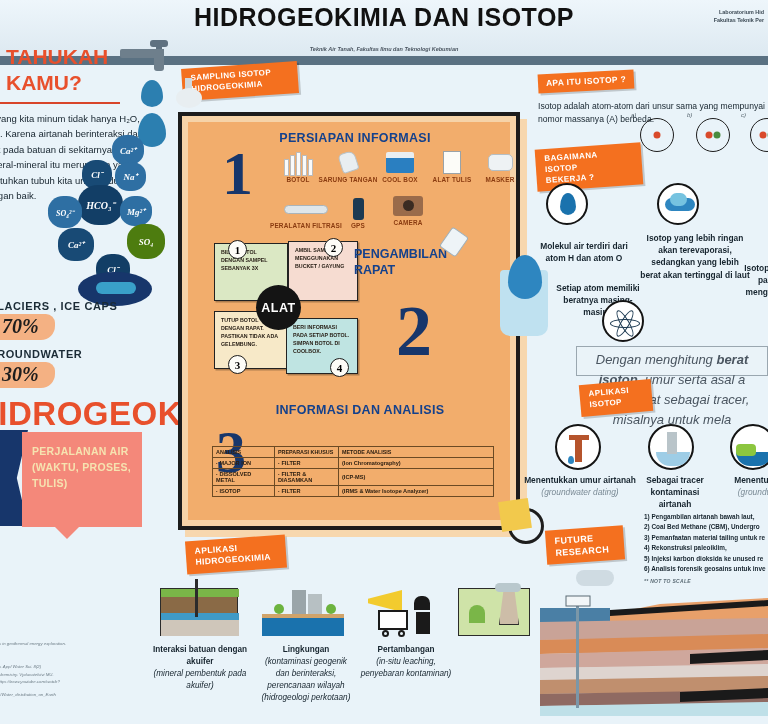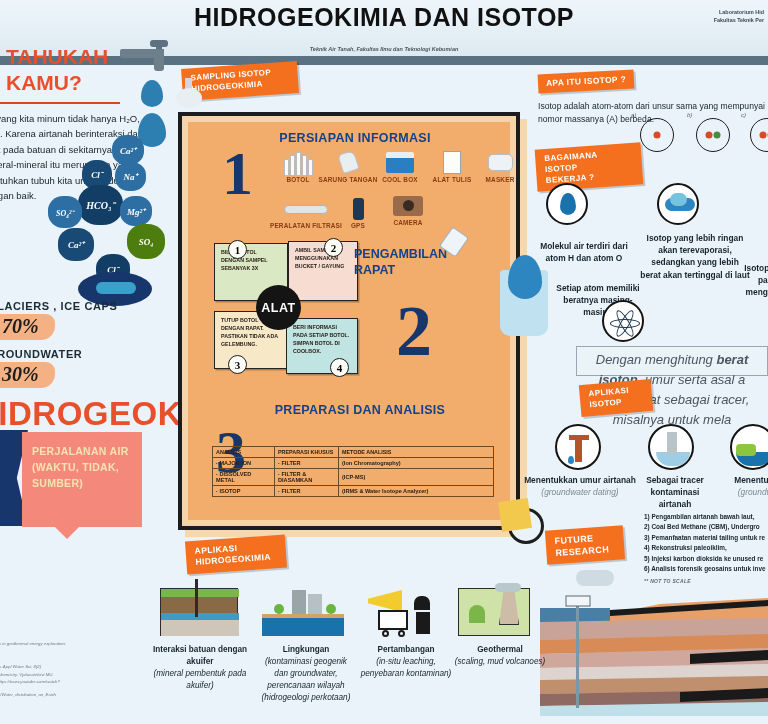--- a/index.html
+++ b/index.html
@@ -197,21 +197,21 @@
   <div class="pct-wrap">
     <div class="pct-lbl">GLACIERS , ICE CAPS</div>
     <div class="pct-hl"><span class="pct-val">70%</span></div>
     <div class="pct-lbl">GROUNDWATER</div>
     <div class="pct-hl"><span class="pct-val">30%</span></div>
   </div>
 
   <div class="big-geo">HIDROGEOKIMIA</div>
   <div class="navy-arrow"></div>
   <div class="pinkbox">
-    <div class="boxtxt">PERJALANAN AIR (WAKTU, TIDAK, SUMBER)</div>
+    <div class="boxtxt">PERJALANAN AIR (WAKTU, PROSES, TULIS)</div>
   </div>
   <div class="box-notch"></div>
 
   <div class="cpanel">
     <div class="cpan-in"></div>
   </div>
 
   <div class="tagline" style="left:182px;top:65px;width:116px;transform:rotate(-4deg);font-size:8px;">
     <div>SAMPLING ISOTOP</div>
     <div>HIDROGEOKIMIA</div>
@@ -304,21 +304,21 @@
 
   <div style="position:absolute;left:354px;top:246px;font-size:12.5px;font-weight:bold;color:#14418c;line-height:1.3;">
     <div>PENGAMBILAN</div>
     <div>RAPAT</div>
   </div>
   <div class="bignum" style="position:absolute;left:396px;top:290px;font-size:72px;">2</div>
   <div style="position:absolute;left:440px;top:228px;width:34px;height:34px;">
     <span style="position:absolute;left:4px;top:2px;width:20px;height:24px;background:#eef4f7;border:1px solid #9fb0ba;border-radius:3px;transform:rotate(35deg);"></span>
   </div>
 
-  <div class="sec-h" style="position:absolute;left:220px;top:403px;width:280px;">PREPARASI DAN ANALISIS</div>
+  <div class="sec-h" style="position:absolute;left:220px;top:403px;width:280px;">INFORMASI DAN ANALISIS</div>
   <div class="bignum" style="position:absolute;left:216px;top:418px;font-size:60px;">3</div>
 
   <table class="anal">
     <tbody>
         <tr>
       <th style="width:62px;">ANALISIS</th>
       <th style="width:64px;">PREPARASI KHUSUS</th>
       <th>METODE ANALISIS</th>
     </tr>
     <tr>
@@ -492,44 +492,40 @@
   <div style="position:absolute;left:262px;top:588px;width:82px;height:48px;">
     <span style="position:absolute;left:30px;top:2px;width:14px;height:24px;background:#9aa5a9;"></span>
     <span style="position:absolute;left:46px;top:6px;width:14px;height:20px;background:#b7c0c3;"></span>
     <span style="position:absolute;left:0;top:26px;width:82px;height:4px;background:#d0a36a;"></span>
     <span style="position:absolute;left:0;top:30px;width:82px;height:18px;background:#1a72ad;"></span>
     <span style="position:absolute;left:12px;top:16px;width:10px;height:10px;background:#6cb33f;border-radius:50%;"></span>
     <span style="position:absolute;left:64px;top:16px;width:10px;height:10px;background:#6cb33f;border-radius:50%;"></span>
   </div>
   <div class="ap-cap" style="left:258px;top:644px;">
     <span>Lingkungan</span><br>
-    <i>(kontaminasi geogenik dan groundwater, perencanaan wilayah (hidrogeologi perkotaan)</i>
+    <i>(kontaminasi geogenik dan berinteraksi, perencanaan wilayah (hidrogeologi perkotaan)</i>
   </div>
 
   <div style="position:absolute;left:368px;top:586px;width:80px;height:50px;">
     <span style="position:absolute;left:0;top:4px;width:34px;height:22px;background:#f2cb2e;clip-path:polygon(0 40%,100% 0,100% 100%,0 60%);"></span>
     <span style="position:absolute;left:10px;top:24px;width:30px;height:20px;border:2px solid #1a1a1a;background:#fff;"></span>
     <span style="position:absolute;left:14px;top:44px;width:7px;height:7px;border-radius:50%;border:2px solid #1a1a1a;"></span>
     <span style="position:absolute;left:30px;top:44px;width:7px;height:7px;border-radius:50%;border:2px solid #1a1a1a;"></span>
     <span style="position:absolute;left:46px;top:10px;width:16px;height:14px;background:#1a1a1a;border-radius:7px 7px 0 0;"></span>
     <span style="position:absolute;left:48px;top:26px;width:14px;height:22px;background:#1a1a1a;"></span>
   </div>
   <div class="ap-cap" style="left:358px;top:644px;">
     <span>Pertambangan</span><br>
     <i>(in-situ leaching, penyebaran kontaminan)</i>
   </div>
 
   <div style="position:absolute;left:458px;top:588px;width:72px;height:48px;background:#cfe3a8;border:1.5px solid #2b2b2b;">
     <span style="position:absolute;left:40px;top:2px;width:20px;height:34px;background:#cdbda8;border:1.5px solid #2b2b2b;clip-path:polygon(22% 0,78% 0,100% 100%,0 100%);"></span>
     <span style="position:absolute;left:10px;top:16px;width:16px;height:18px;background:#7ab648;border-radius:8px 8px 0 0;"></span>
     <span style="position:absolute;left:36px;top:-6px;width:26px;height:9px;background:#b9c8cd;border-radius:6px;"></span>
-  </div>
-  <div class="ap-cap" style="left:452px;top:644px;">
-    <span>Geothermal</span><br>
-    <i>(scaling, mud volcanoes)</i>
   </div>
 
   <div class="refs">
     <div>geothermal energy isotopes in geothermal energy exploration.</div>
     <div>plus.</div>
     <div>top.</div>
     <div>hydrology in the Gulf region. Appl Water Sci. 8(2)</div>
     <div>to environmental hydrogeochemistry. Vydavatelstvi MU.</div>
     <div>the Paleoclimate Record. https://www.youtube.com/watch?</div>
     <div style="margin-top:5px;">https://en.wikipedia.org/wiki/Water_distribution_on_Earth</div>

